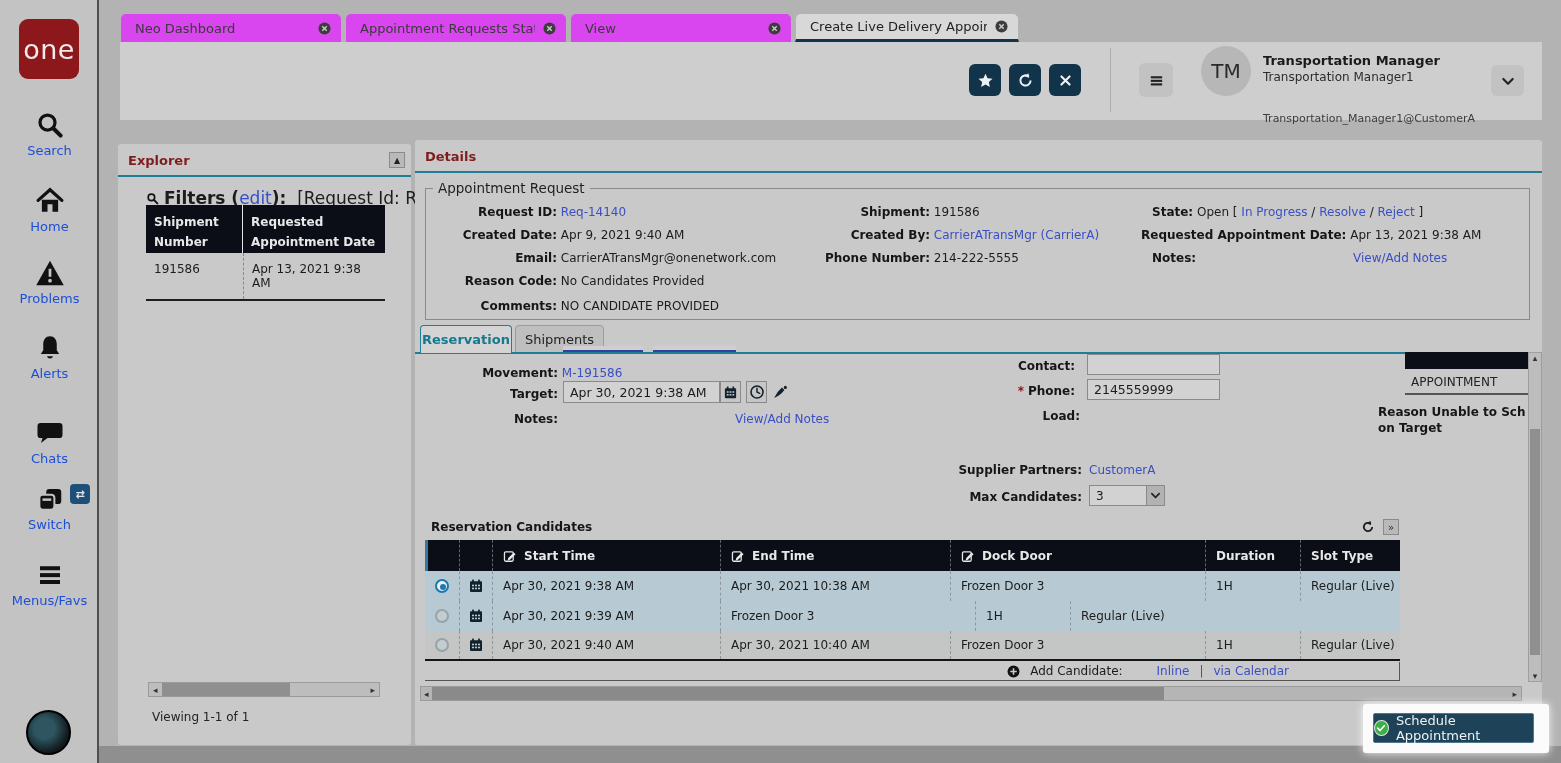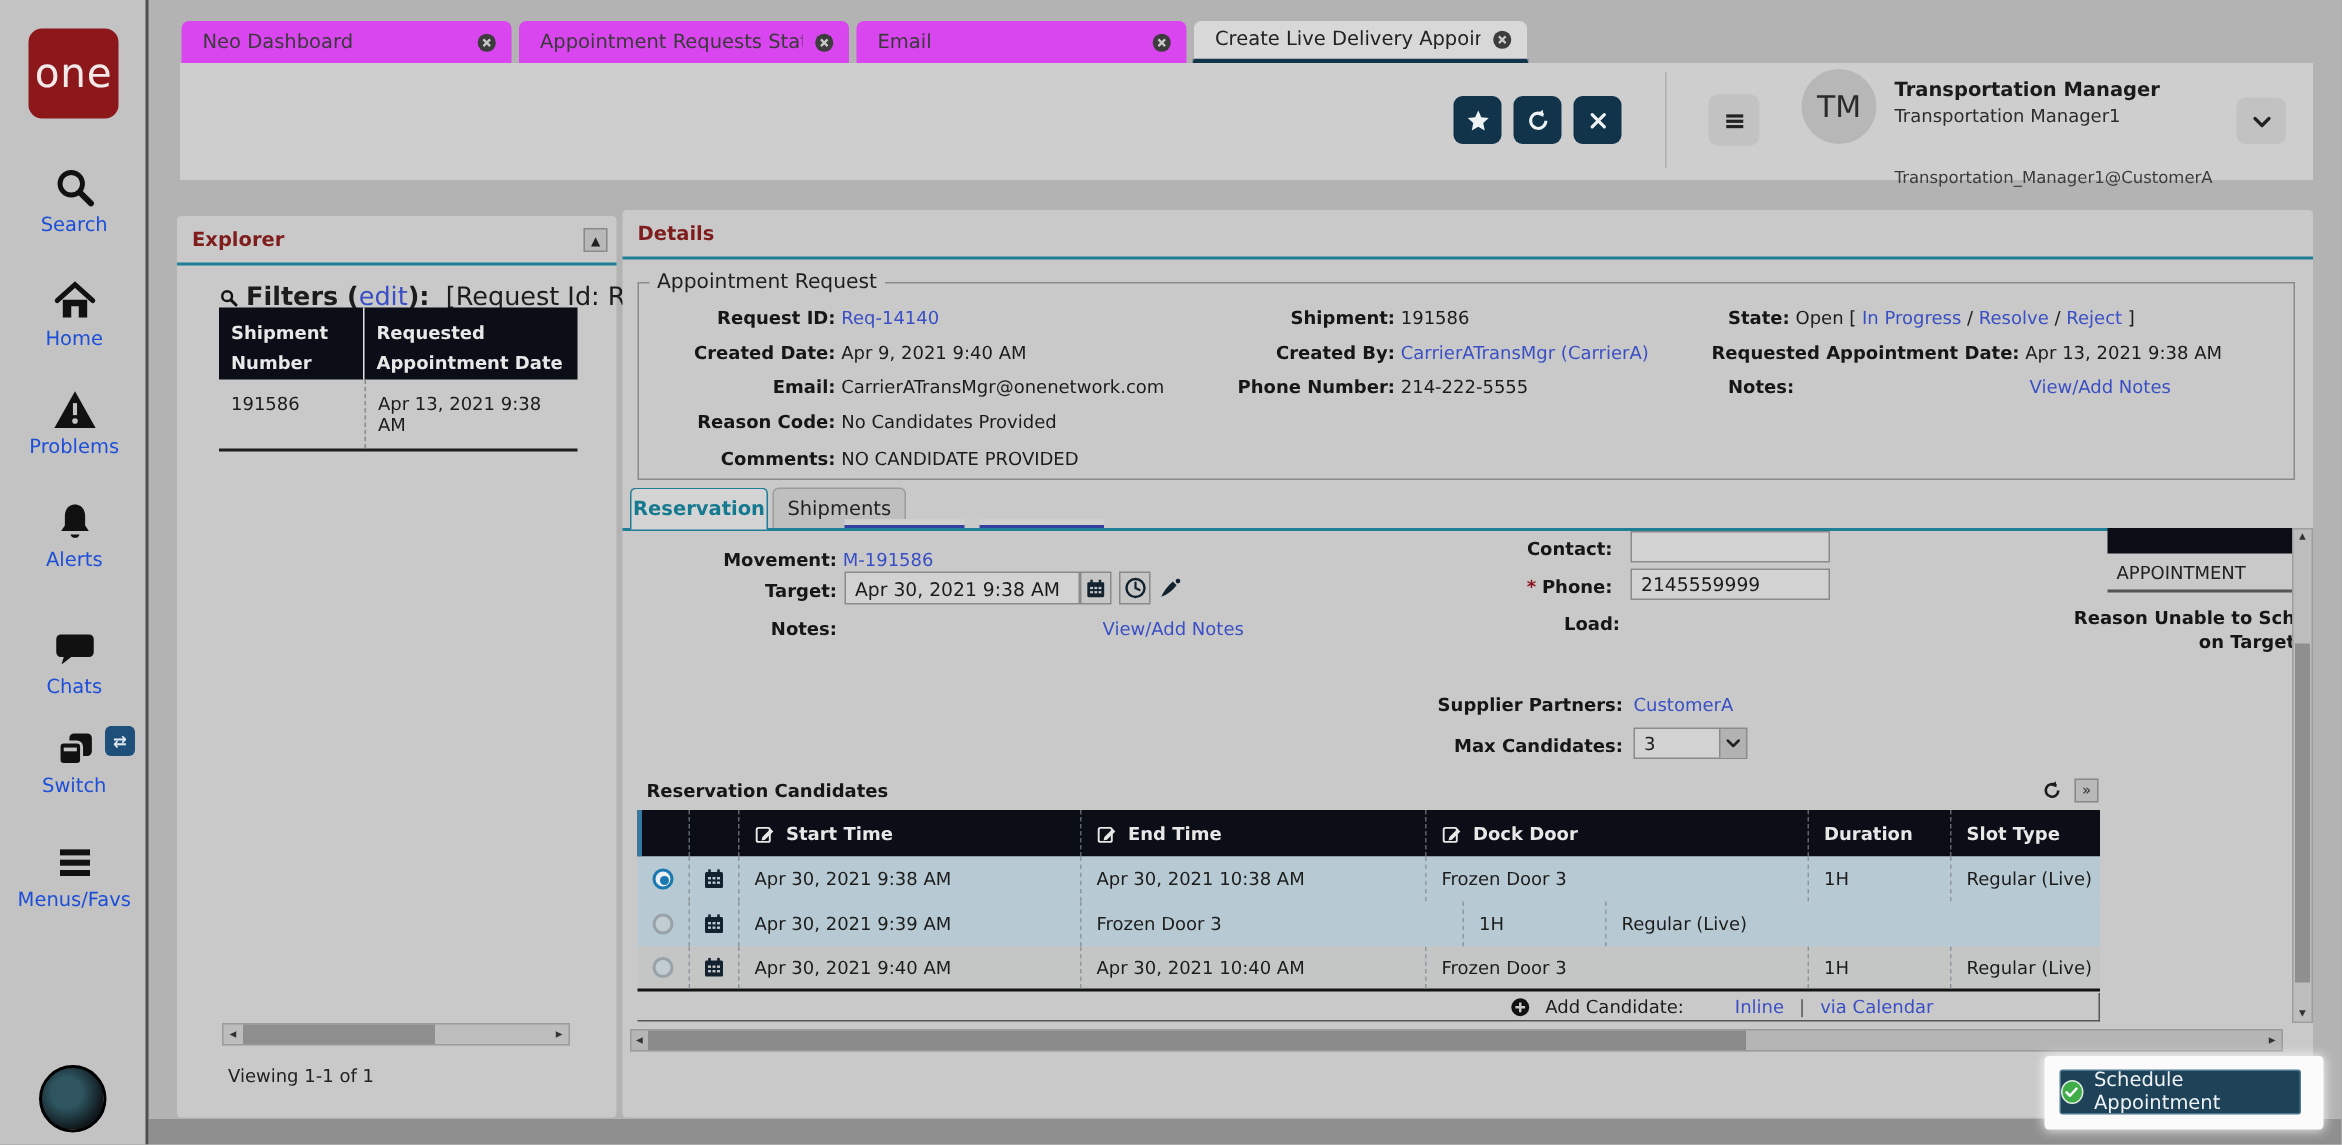--- a/index.html
+++ b/index.html
@@ -72,21 +72,21 @@
 
   .inputbox { background:#d2d2d2; border:1px solid #8a8a8a; font-size:12.5px; color:#1c1c1c; padding:0 6px; font-family:"DejaVu Sans","Liberation Sans",sans-serif; }
   .icon-btn-sm { width:21px; height:22px; background:#c6c6c6; border:1px solid #8a8a8a; display:flex; align-items:center; justify-content:center; color:#12222e; }
   .req-star { color:#8c1018; font-weight:bold; }
   .selectbox { background:#d2d2d2; border:1px solid #8a8a8a; font-size:12px; display:flex; align-items:center; }
   .selectbox .selval { flex:1; padding-left:6px; }
   .selectbox .selchev { width:18px; height:100%; background:#b2b2b2; border-left:1px solid #8a8a8a; display:flex; align-items:center; justify-content:center; color:#222; }
 
   .sidepanel-bar { background:#0b0d17; }
   .sidepanel-title { font-size:12px; color:#222; }
-  .reason-label { font-size:12px; font-weight:bold; color:#161616; text-align:right; line-height:1.35; }
+  .reason-label { font-size:12px; font-weight:bold; color:#161616; line-height:1.35; }
   .scrollbar-v { background:#bdbdbd; border:1px solid #9e9e9e; font-size:9px; color:#333; }
 
   
   #candidates { left:10px; top:378px; width:975px; height:164px; }
   .cand-title { font-size:12px; font-weight:bold; color:#161616; }
   .chead { top:22px; left:0; width:975px; height:31px; background:#0b0d17; border-left:3px solid #3579a0; display:flex; color:#e8e8e8; font-size:12px; font-weight:bold; align-items:center; }
   .cth { display:flex; align-items:center; gap:7px; padding-left:10px; height:100%; border-left:1px dashed #5d646c; }
   .cth:first-child { border-left:none; }
   .crow { left:0; width:975px; height:30px; display:flex; font-size:12px; align-items:center; }
   .crow .ctd { padding-left:10px; height:100%; display:flex; align-items:center; border-left:1px dashed #8e989e; }
@@ -200,21 +200,21 @@
 <div class="wtab abs" style="left:345px; width:222px;">
   <span class="tlabel">Appointment Requests State Su...</span>
   <span class="tclose">
       <svg viewBox="0 0 14 14" width="13" height="13">
         <circle cx="7" cy="7" r="6.5" fill="#3c3c3c"></circle>
         <path d="M4.6 4.6 L9.4 9.4 M9.4 4.6 L4.6 9.4" stroke="#c9c9c9" stroke-width="1.6"></path>
       </svg>
     </span>
 </div>
 <div class="wtab abs" style="left:570px; width:222px;">
-  <span class="tlabel">Email</span>
+  <span class="tlabel">View</span>
   <span class="tclose">
       <svg viewBox="0 0 14 14" width="13" height="13">
         <circle cx="7" cy="7" r="6.5" fill="#3c3c3c"></circle>
         <path d="M4.6 4.6 L9.4 9.4 M9.4 4.6 L4.6 9.4" stroke="#c9c9c9" stroke-width="1.6"></path>
       </svg>
     </span>
 </div>
 <div class="wtab active abs" style="left:795px; width:224px;">
   <span class="tlabel">Create Live Delivery Appointmen...</span>
   <span class="tclose">

